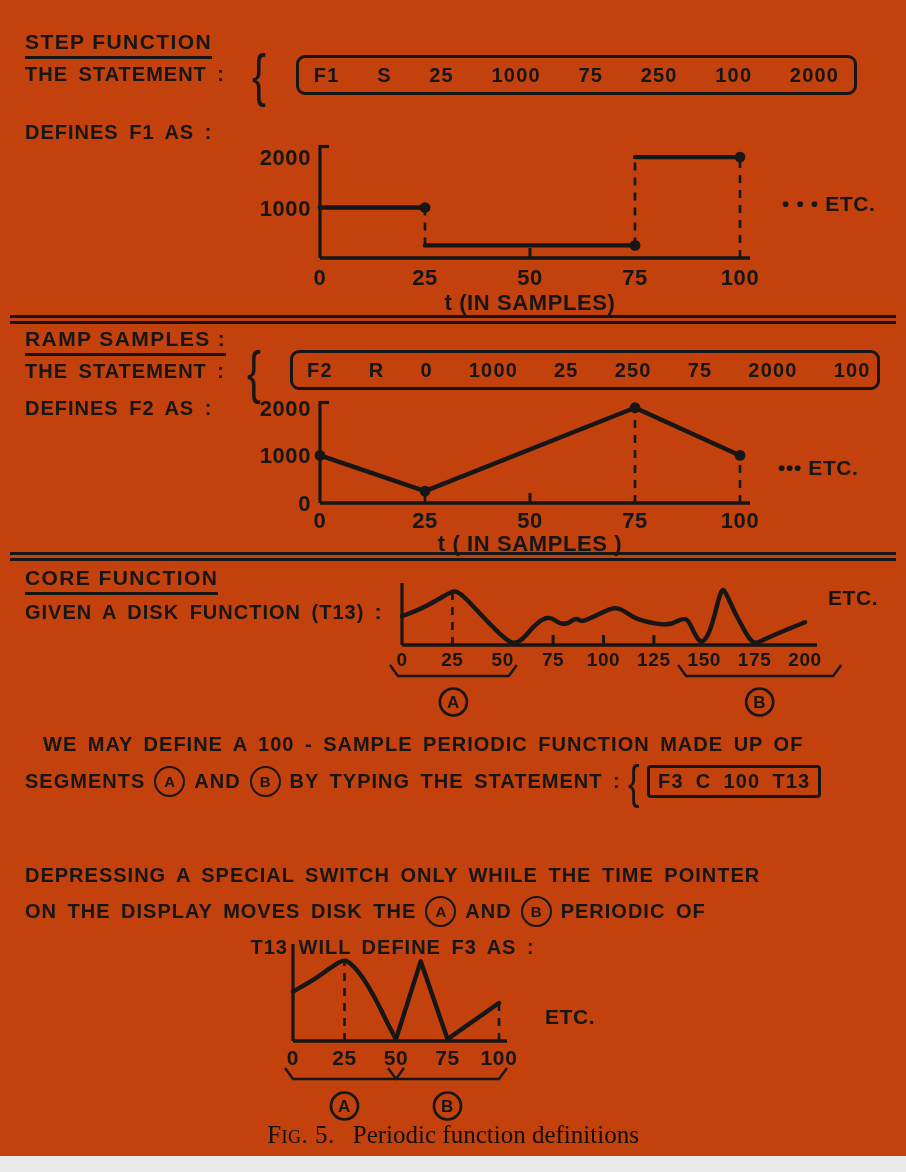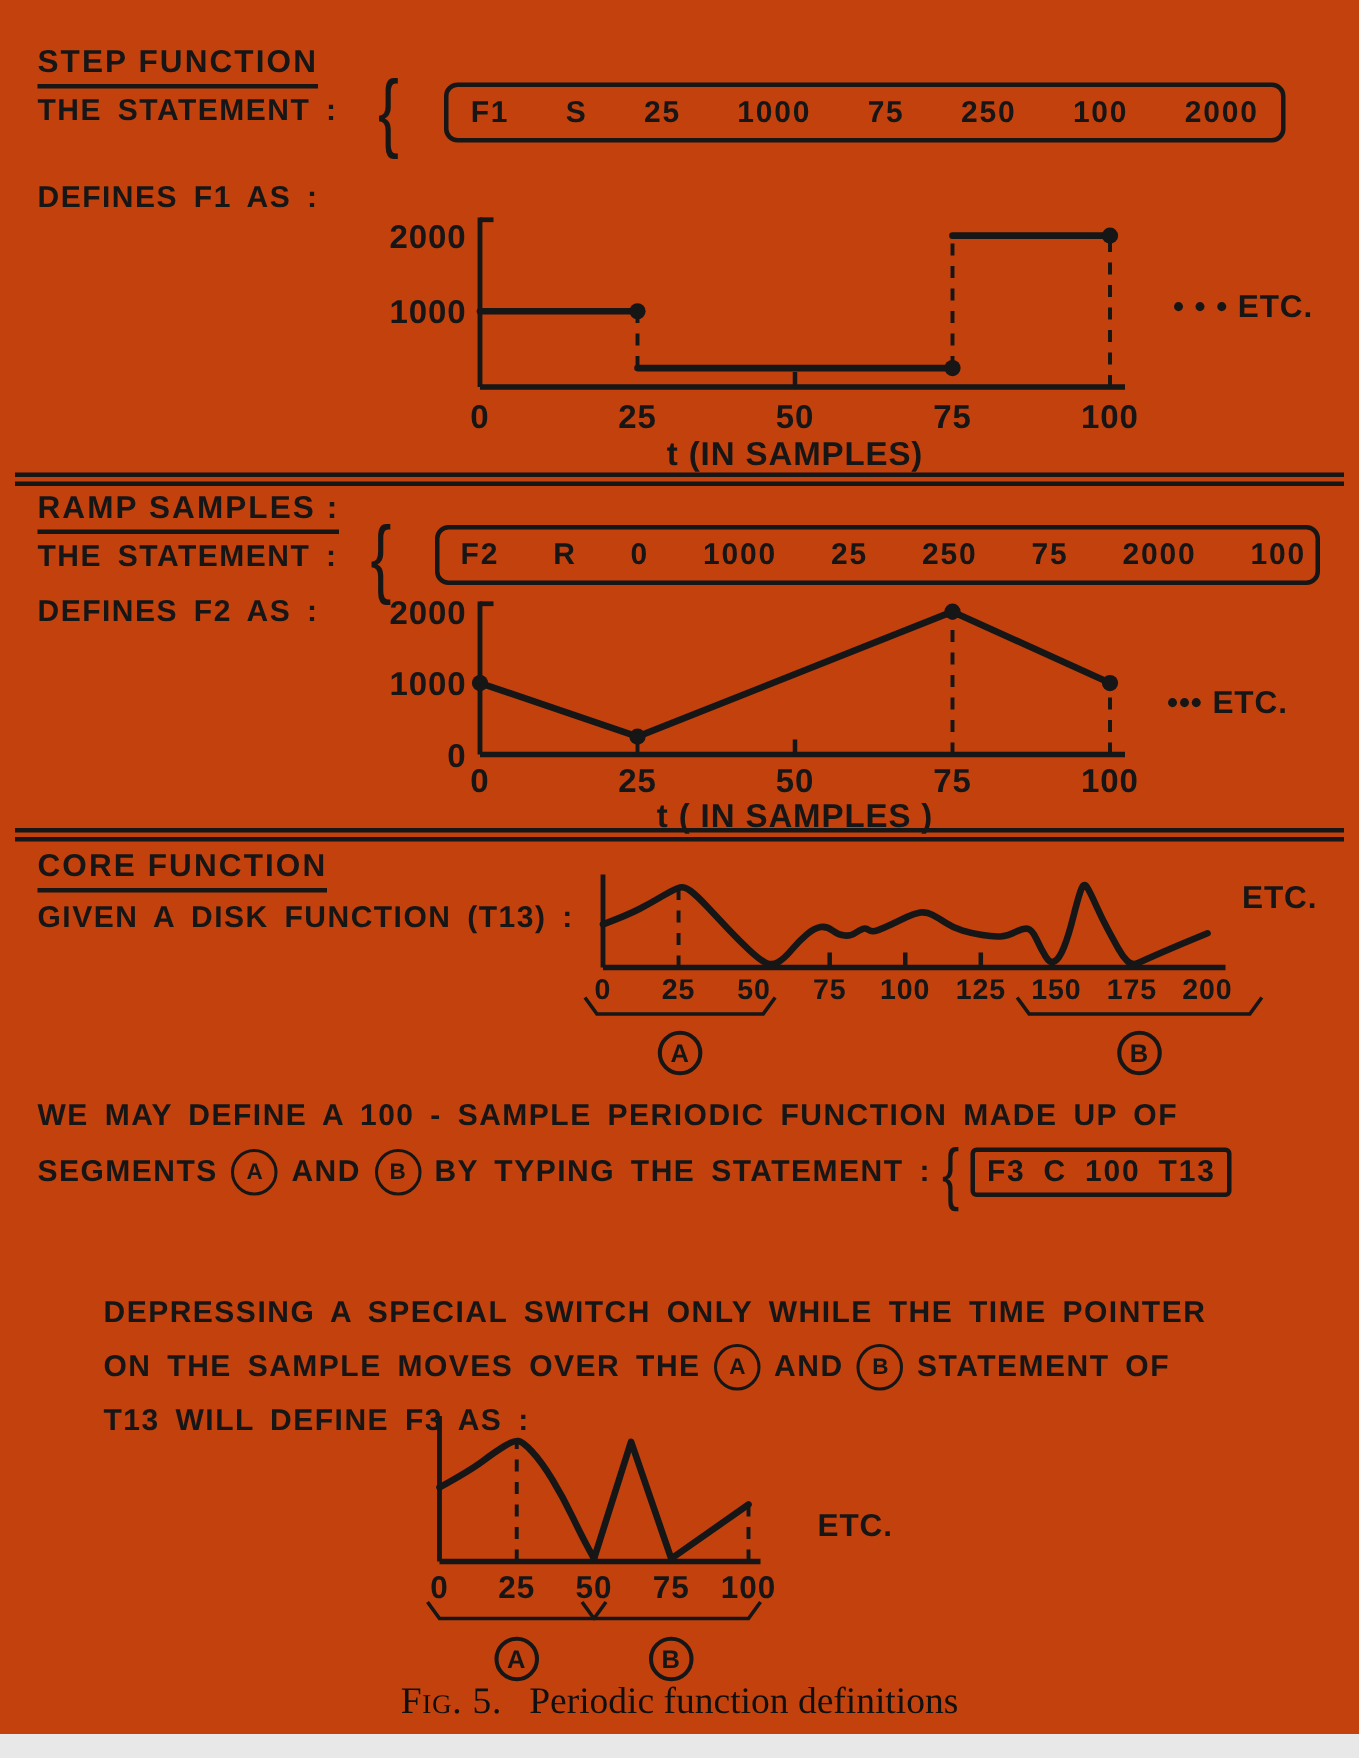--- a/index.html
+++ b/index.html
@@ -22,21 +22,21 @@
   .stmt-box .tok{flex:none;}
   .stmt-box.inline{
     display:inline-flex;gap:12px;padding:2px 8px;border-radius:4px;
     justify-content:flex-start;height:auto;
   }
   .sep{
     position:absolute;left:10px;width:886px;height:3px;
     border-top:3px solid #161616;border-bottom:3px solid #161616;
   }
   .para{position:absolute;}
-  .para .line{margin-bottom:9px;}
+  .para .line{margin-bottom:9px;text-align:center;}
   .flexline{display:flex;align-items:center;gap:9px;}
   .circ{
     width:27px;height:27px;border:2.5px solid #161616;border-radius:50%;
     display:inline-flex;align-items:center;justify-content:center;
     font-size:15px;font-weight:700;flex:none;letter-spacing:0;
   }
   .brace-inline{font-size:46px;font-weight:400;line-height:0;transform:scaleX(0.75);margin:0 -4px;}
   svg.chart{position:absolute;overflow:visible;}
   svg text{font-family:"Liberation Sans",sans-serif;font-weight:700;fill:#161616;letter-spacing:0.6px;}
   .caption{
@@ -173,28 +173,28 @@
       <span class="brace-inline">{</span>
       <span class="stmt-box inline">
           <span class="tok">F3</span>
           <span class="tok">C</span>
           <span class="tok">100</span>
           <span class="tok">T13</span>
         </span>
     </div>
   </div>
 
-  <div class="para" style="left:25px;top:864px;margin-left:44px;">
+  <div class="para" style="left:25px;top:864px;">
     <div class="line">DEPRESSING A SPECIAL SWITCH ONLY WHILE THE TIME POINTER</div>
     <div class="flexline line">
-      <span>ON THE SAMPLE MOVES OVER THE</span>
+      <span>ON THE DISPLAY MOVES DISK THE</span>
       <span class="circ">A</span>
       <span>AND</span>
       <span class="circ">B</span>
-      <span>STATEMENT OF</span>
+      <span>PERIODIC OF</span>
     </div>
     <div class="line">T13 WILL DEFINE F3 AS :</div>
   </div>
 
   <svg class="chart" id="f3-chart" style="left:240px;top:936px" viewBox="0 0 430 196" width="430" height="196">
       <line x1="53" y1="8" x2="53" y2="105" stroke="#161616" stroke-width="3.2"></line>
       <line x1="53" y1="105" x2="267" y2="105" stroke="#161616" stroke-width="3.6"></line>
       <line x1="104.5" y1="105" x2="104.5" y2="26.150000000000006" stroke="#161616" stroke-width="2.6" stroke-dasharray="8 7"></line>
       <line x1="259" y1="105" x2="259" y2="67" stroke="#161616" stroke-width="2.6" stroke-dasharray="8 7"></line>
       <path d="M53,55.6 Q 73.6 44.199999999999996 81.84 38.02499999999999 Q 90.08 31.849999999999994 96.25999999999999 28.049999999999997 Q 102.44 24.25 105.53 24.725 Q 108.62 25.200000000000003 114.80000000000001 31.85 Q 120.98 38.5 128.19 50.375 Q 135.4 62.25 141.57999999999998 75.075 Q 147.76 87.9 151.88 95.5 L 156,103.1" fill="none" stroke="#161616" stroke-width="4.4" stroke-linecap="round" stroke-linejoin="round"></path>

